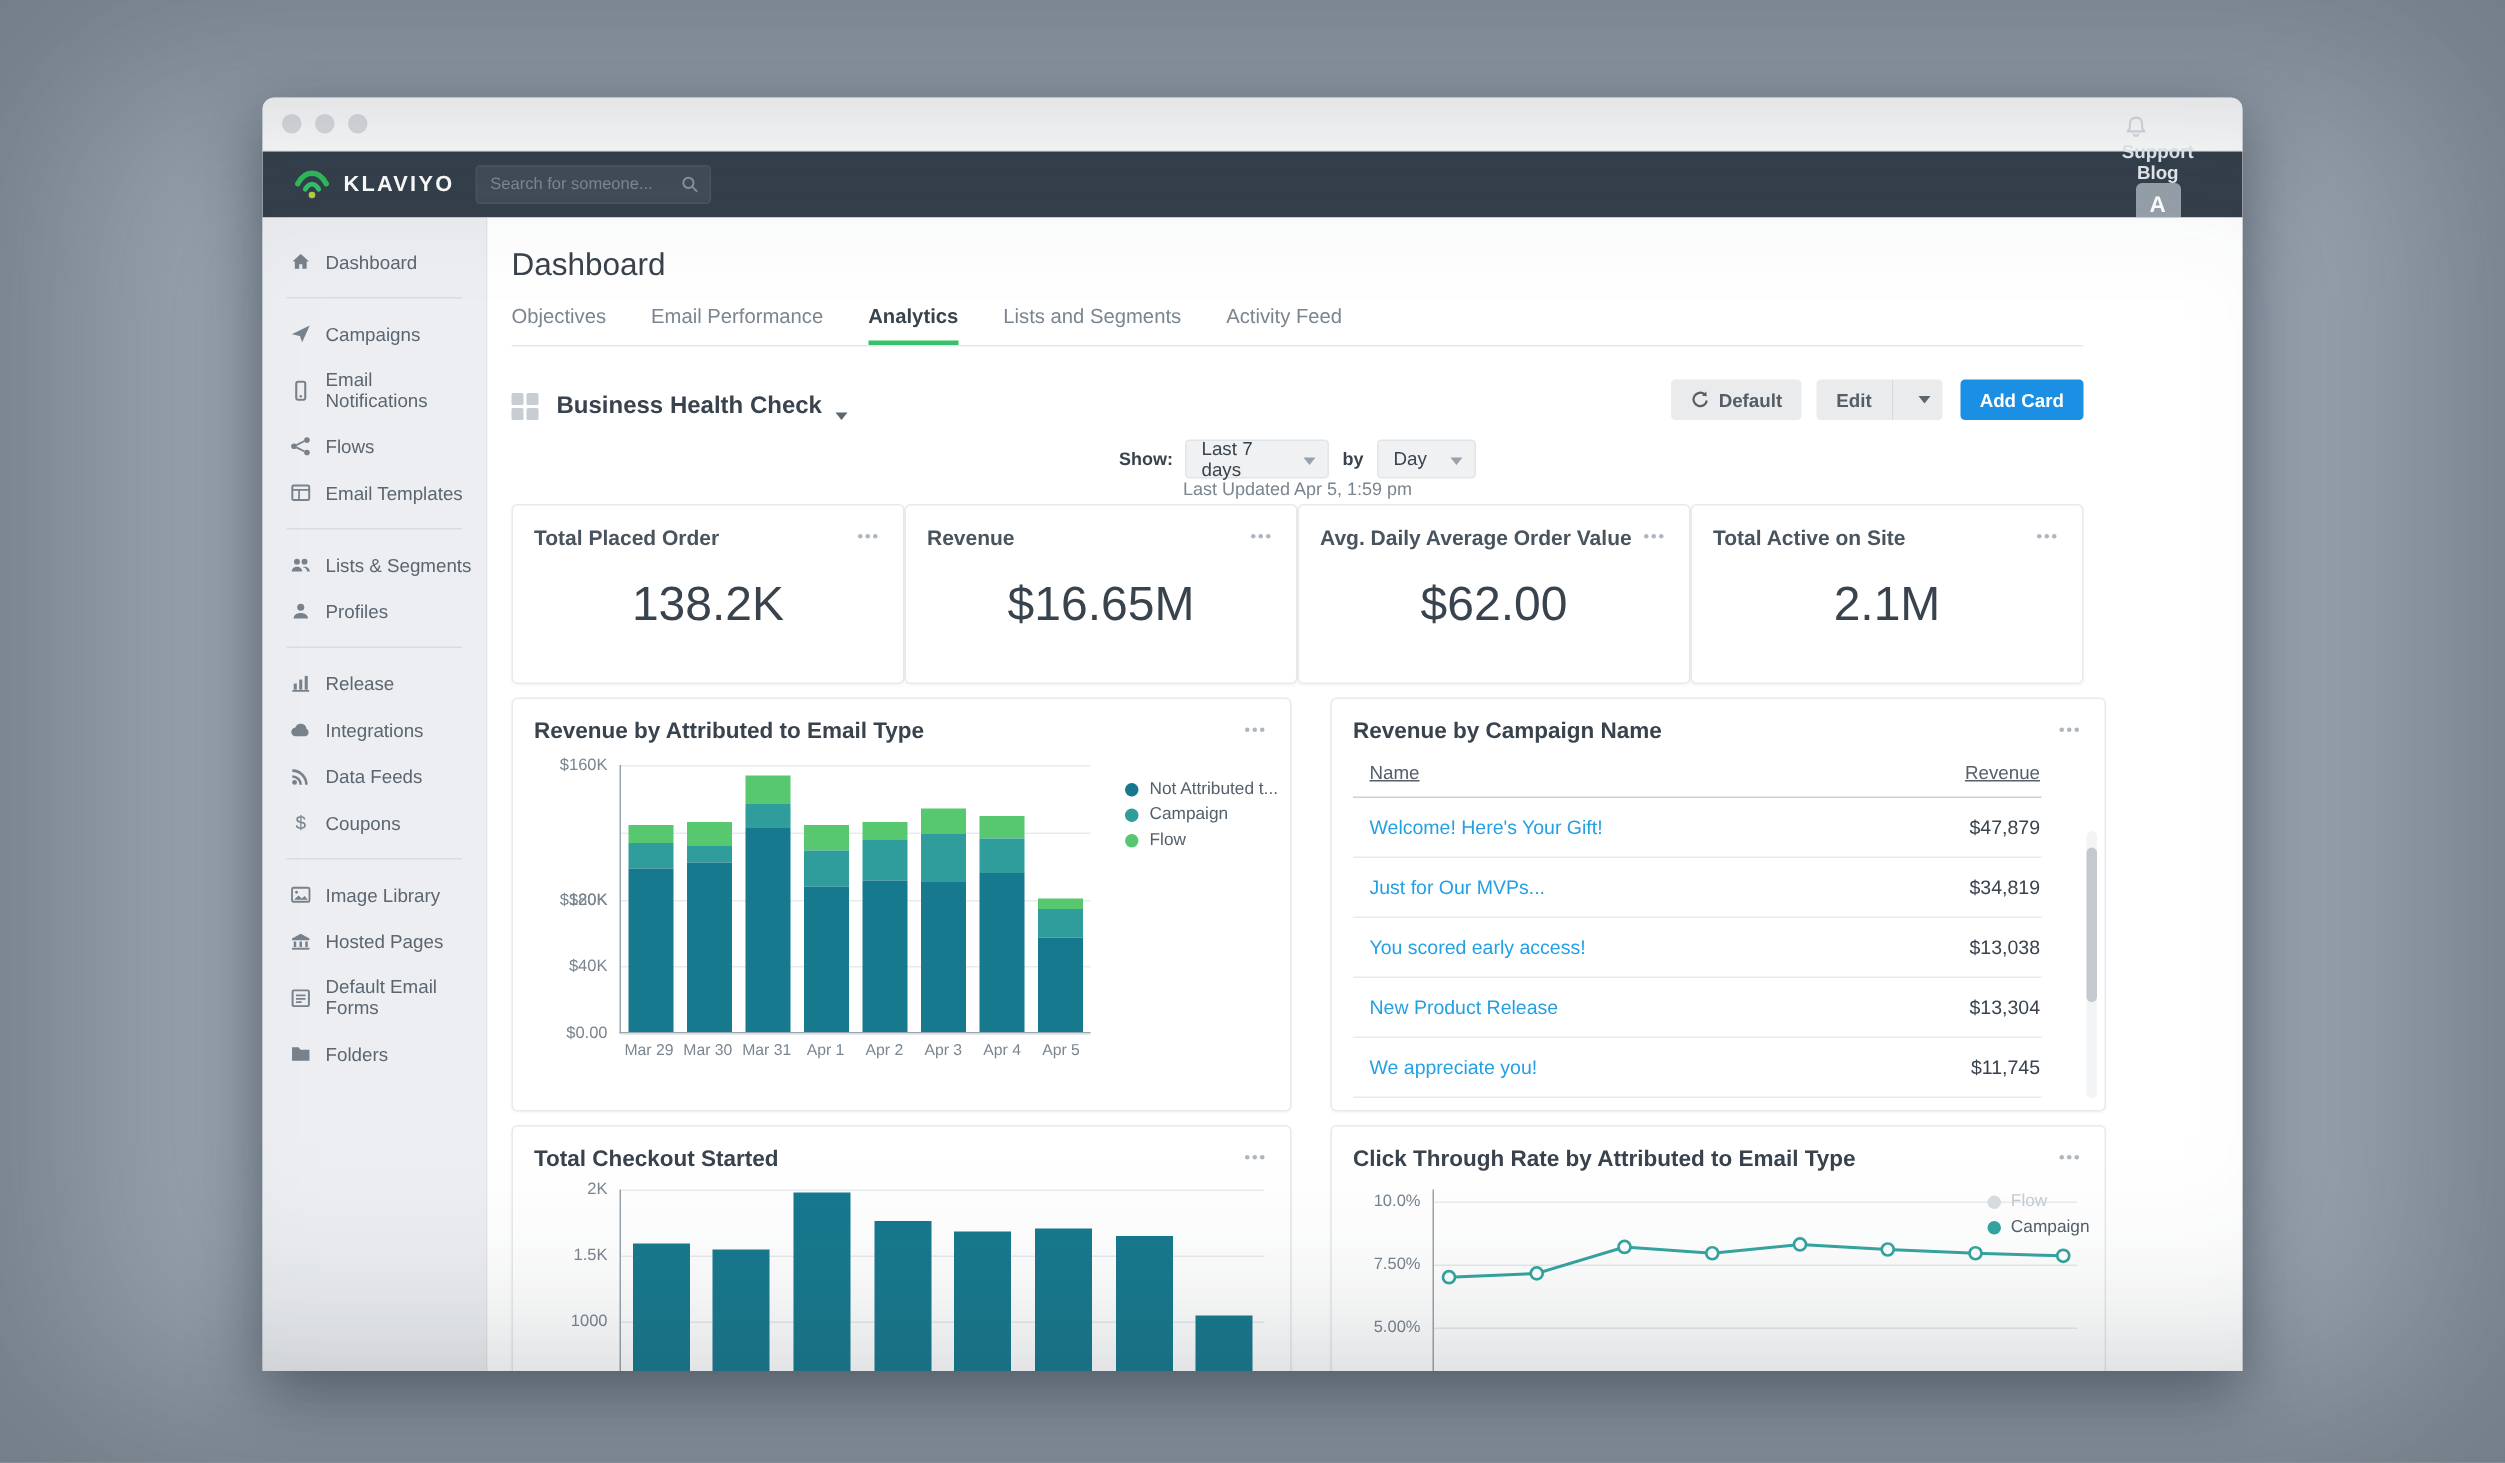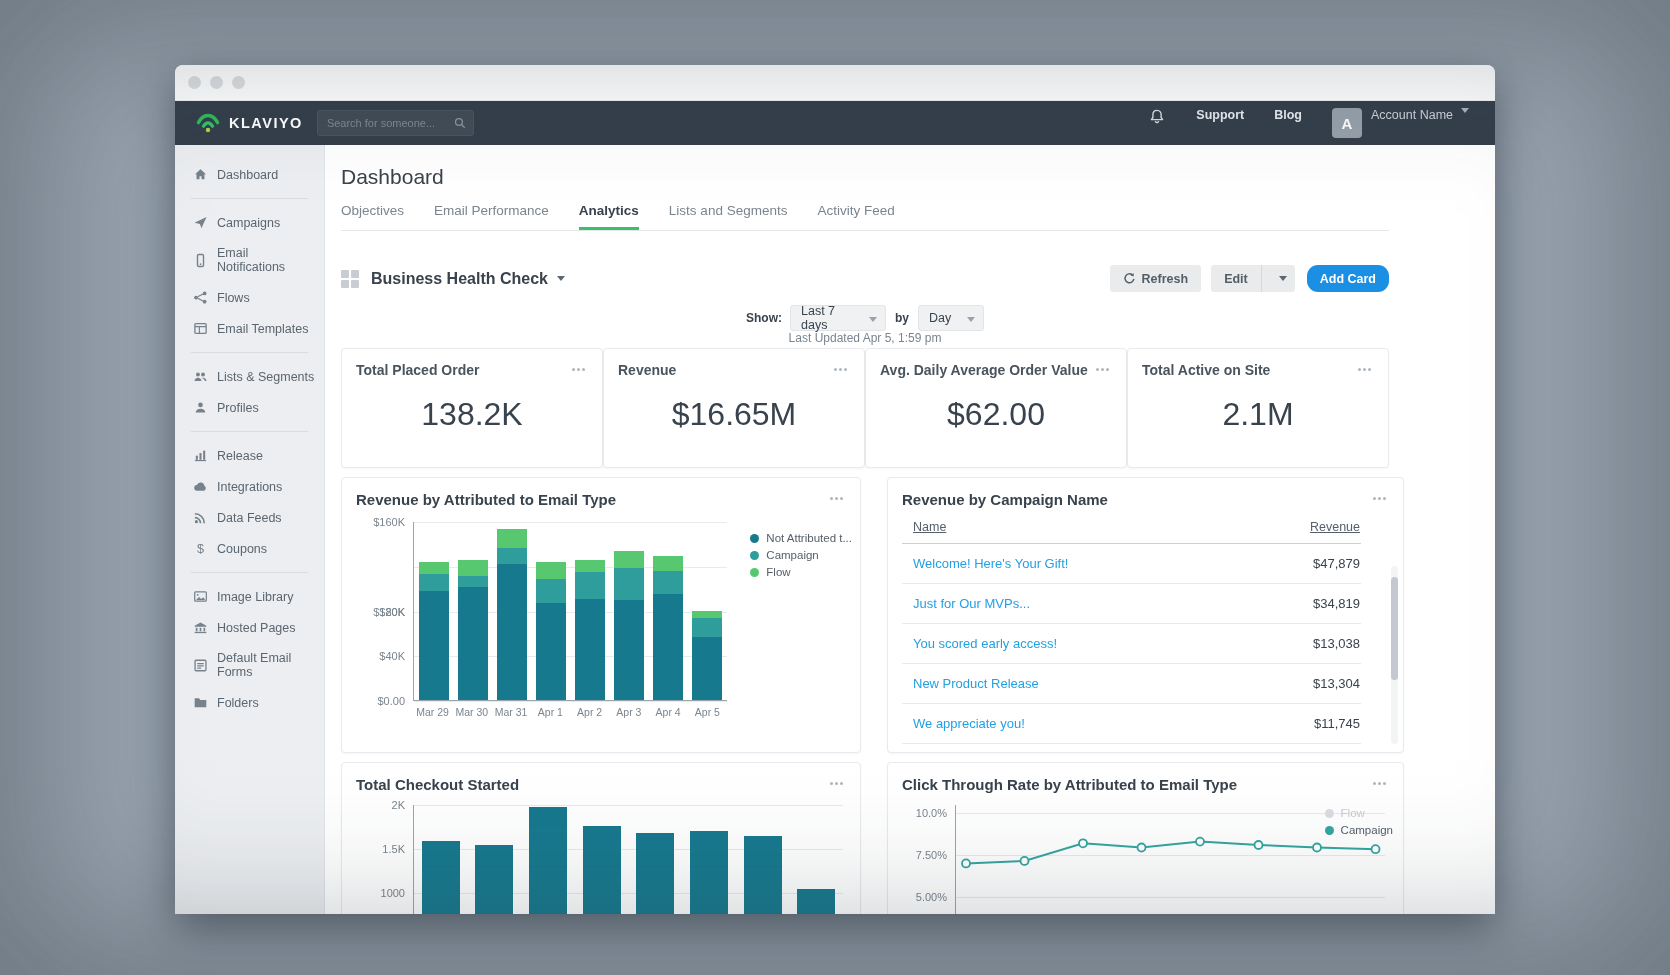--- a/index.html
+++ b/index.html
@@ -19,21 +19,21 @@
 
   
   .topnav{height:44px;background:#343F4B;display:flex;align-items:center;padding:0 26px 0 10px;flex-shrink:0;}
   .logo{display:flex;align-items:center;gap:8px;margin-left:10px;cursor:pointer;}
   .brand{color:#fff;font-weight:bold;font-size:14.5px;letter-spacing:1.5px;}
   .searchbox{position:relative;margin-left:14px;width:157px;height:26px;}
   .searchbox input{width:100%;height:100%;background:rgba(255,255,255,.07);border:1px solid #4A5662;border-radius:3px;
           color:#C8D0D7;font-size:11px;padding:0 26px 0 9px;outline:none;font-family:inherit;}
   .searchbox input::placeholder{color:#7E8994;}
   .searchbox .sic{position:absolute;right:7px;top:6px;}
-  .nav-right{margin-left:auto;display:flex;align-items:flex-start;}
+  .nav-right{margin-left:auto;display:flex;align-items:center;flex-direction:column;}
   .navlink{color:#E7ECF0;font-size:12.5px;font-weight:bold;margin-left:30px;cursor:pointer;}
   .bell{margin-left:0;display:flex;cursor:pointer;}
   .avatar{width:30px;height:30px;border-radius:4px;background:#97A1AB;color:#fff;display:flex;align-items:center;
           justify-content:center;font-size:15px;font-weight:bold;margin-left:30px;cursor:pointer;}
   .acct{color:#CBD3DA;font-size:12.5px;margin-left:9px;cursor:pointer;}
   .cd{width:0;height:0;border-left:4px solid transparent;border-right:4px solid transparent;
       border-top:5px solid #AAB4BD;display:inline-block;}
   .cd.dark{border-top-color:#5B6670;}
   .nav-right .cd{margin-left:8px;}
 
@@ -44,30 +44,30 @@
   .side-icon{width:16px;display:flex;justify-content:center;flex-shrink:0;}
   .side-divider{border-top:1px solid #D9DDE1;margin:8px 16px;}
   .main{flex:1;background:#fff;padding-left:16px;overflow:hidden;position:relative;}
   .content{width:1048px;}
 
   .page-title{margin:20px 0 0;font-size:21px;font-weight:500;color:#3A434C;}
   .tabs{display:flex;gap:30px;margin-top:14px;border-bottom:1px solid #E4E7EA;}
   .tab{padding-bottom:12px;font-size:13.5px;color:#7A858F;cursor:pointer;}
   .tab.active{color:#39434E;font-weight:bold;border-bottom:3px solid #36C16D;padding-bottom:9px;}
 
-  .toolbar{display:flex;align-items:center;margin-top:34px;height:27px;}
+  .toolbar{display:flex;align-items:flex-end;margin-top:22px;height:27px;}
   .bgrid{display:grid;grid-template-columns:8px 8px;gap:2px;margin-right:12px;}
   .bgrid i{width:8px;height:8px;background:#C7CDD3;border-radius:1px;}
   .board-title{font-size:16px;font-weight:bold;color:#39434E;cursor:pointer;}
   .toolbar .cd.dark{margin-left:9px;}
   .toolbar-buttons{margin-left:auto;display:flex;align-items:center;}
   .btn{height:27px;border:none;border-radius:3px;font-size:12.5px;font-family:inherit;cursor:pointer;
        display:inline-flex;align-items:center;gap:6px;padding:0 13px;}
   .btn.gray{background:#E9EBED;color:#535E69;font-weight:bold;}
-  .btn.blue{background:#1B8FE4;color:#fff;font-weight:bold;margin-left:12px;border-radius:11px;}
+  .btn.blue{background:#1B8FE4;color:#fff;font-weight:bold;margin-left:12px;}
   .split{display:flex;margin-left:10px;}
   .split .btn{border-radius:3px 0 0 3px;}
   .split .seg{border-radius:0 3px 3px 0;border-left:1px solid #D5D9DD;padding:0 8px;}
   .refresh-btn{margin-left:0;}
 
   .subrow{display:flex;justify-content:flex-start;align-items:center;margin-top:13px;height:26px;flex-direction:column;}
   .filters{display:flex;align-items:center;}
   .flabel{font-size:12px;font-weight:bold;color:#39434E;margin-right:8px;}
   .flabel.by{margin:0 9px;font-weight:normal;color:#39434E;font-weight:bold;}
   .select{position:relative;height:26px;background:#EFF1F3;border:1px solid #E2E5E8;border-radius:3px;
@@ -342,21 +342,21 @@
             <span class="board-title">Business Health Check</span>
             <span class="cd dark"></span>
             <div class="toolbar-buttons">
               <button class="btn gray refresh-btn">
                 <span style="display:flex;">
                   <svg width="13" height="13" viewBox="0 0 16 16">
                       <path d="M13.4 8.6A5.5 5.5 0 1 1 11.6 3.6" fill="none" stroke="#535E69" stroke-width="1.8"></path>
                       <path d="M12.9 1.2 13.3 5.1 9.4 4.7Z" fill="#535E69"></path>
                     </svg>
                 </span>
-                <span>Refresh</span>
+                <span>Default</span>
               </button>
               <div class="split">
                 <button class="btn gray">
                     <span>Edit</span>
                   </button>
                 <button class="btn gray seg">
                     <span class="cd dark"></span>
                   </button>
               </div>
               <button class="btn blue">

